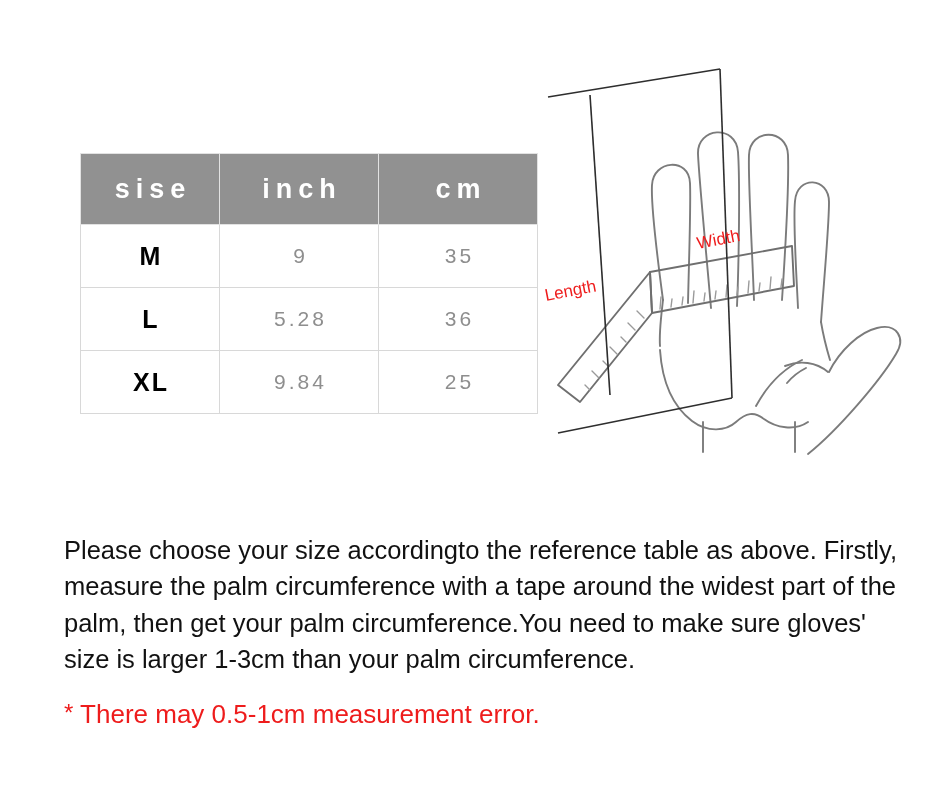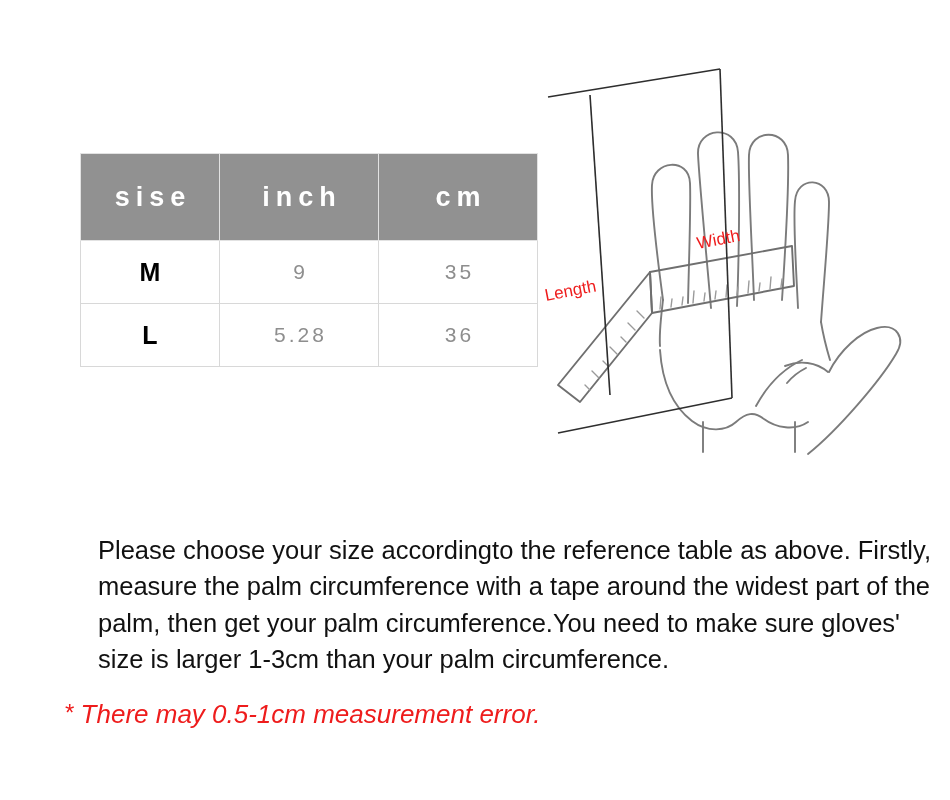--- a/index.html
+++ b/index.html
@@ -32,21 +32,21 @@
   #size-table th {
     background: #919191;
     color: #ffffff;
     font-size: 27px;
     font-weight: bold;
     letter-spacing: 6px;
     text-indent: 6px;
     height: 62px;
     text-align: center;
     border: 1px solid #e2e2e2;
-    padding: 12px;
+    padding: 4px;
     vertical-align: middle;
   }
   #size-table td {
     height: 62px;
     text-align: center;
     vertical-align: middle;
     border: 1px solid #d8d8d8;
     background: #ffffff;
     padding: 0;
   }
@@ -79,31 +79,29 @@
   #instructions {
     position: absolute;
     left: 64px;
     top: 506px;
     width: 850px;
     font-size: 25.5px;
     line-height: 36.5px;
     color: #111111;
     letter-spacing: 0px;
     white-space: pre-line;
-    margin-left: 34px;
   }
   #error-note {
     position: absolute;
     left: 64px;
     top: 696px;
     font-size: 26px;
     line-height: 34px;
     color: #ee1c1c;
     white-space: pre;
-    font-style: italic;
   }
   #error-note .asterisk {
     font-size: 24px;
     vertical-align: 2px;
   }
 </style>
 </head>
 <body>
 
 <table id="size-table">
@@ -122,20 +120,25 @@
   <tbody>
     <tr>
       <td class="cell-size">M</td>
       <td class="cell-num">9</td>
       <td class="cell-num">35</td>
     </tr>
     <tr>
       <td class="cell-size">L</td>
       <td class="cell-num">5.28</td>
       <td class="cell-num">36</td>
+    </tr>
+    <tr>
+      <td class="cell-size">XL</td>
+      <td class="cell-num">9.84</td>
+      <td class="cell-num">25</td>
     </tr>
   </tbody>
 </table>
 
 <div id="hand-diagram">
   <svg width="380" height="410" viewBox="0 0 380 410" xmlns="http://www.w3.org/2000/svg">
 
     <g fill="none" stroke="#7b7b7b" stroke-width="1.9" stroke-linecap="round" stroke-linejoin="round">
 
       <path d="M123,250 C117,205 111,152 112,135 C113,110 149,107 150,133

